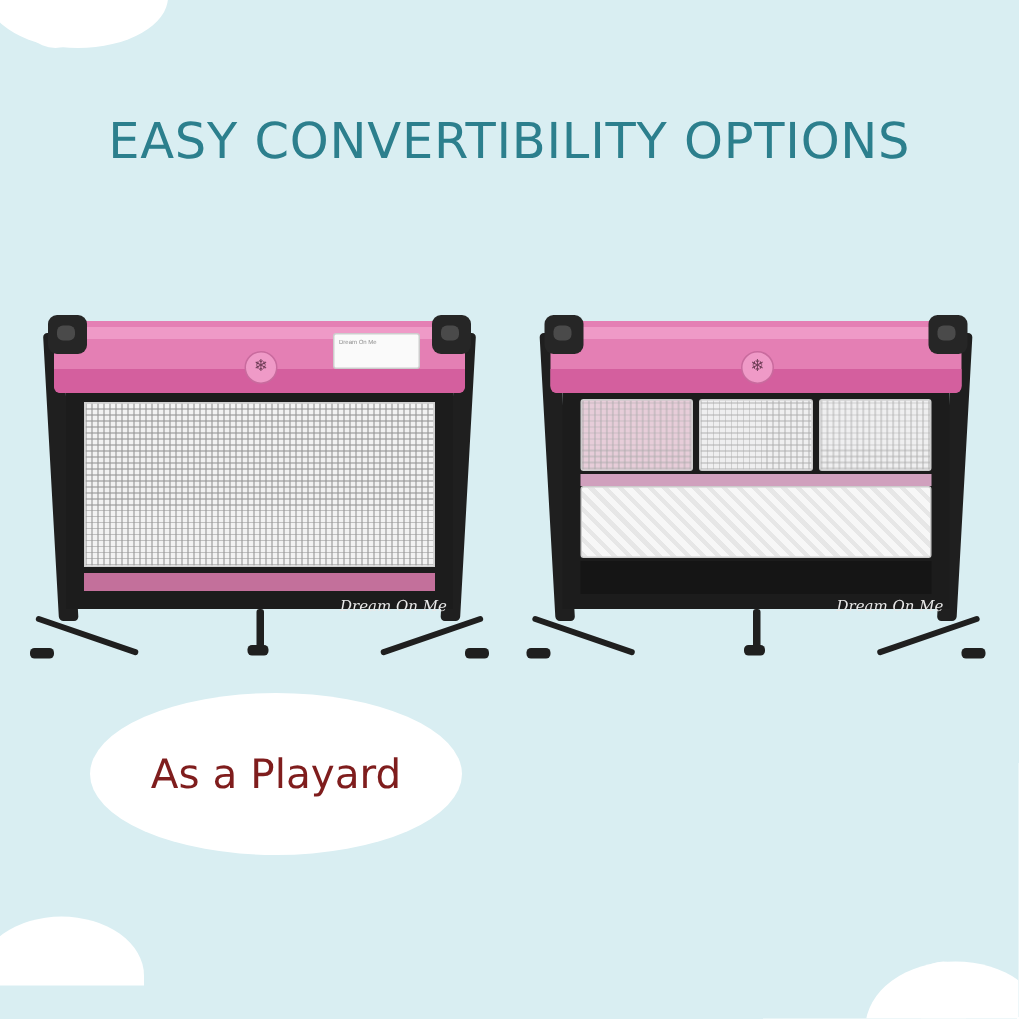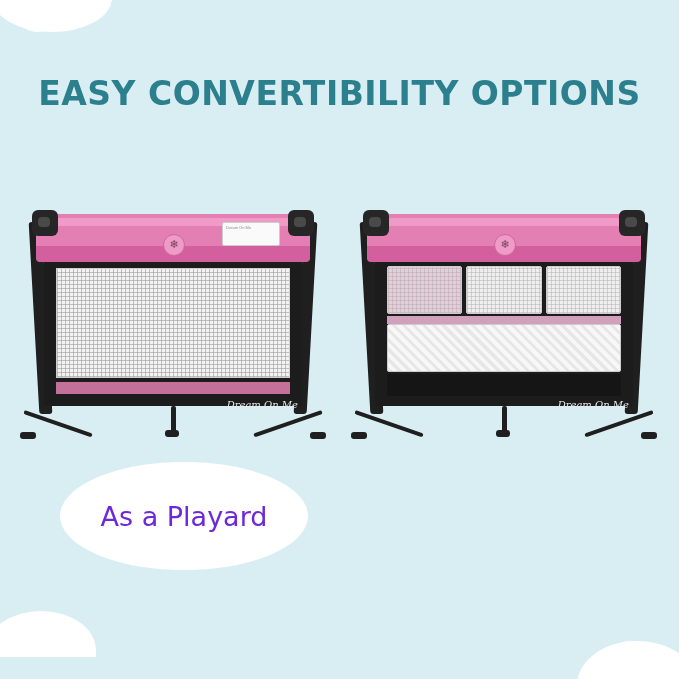--- a/index.html
+++ b/index.html
@@ -76,21 +76,21 @@
 
   
   .headline {
     position: absolute;
     top: 74px;
     left: 0;
     width: 679px;
     text-align: center;
     color: #2c7f8d;
     font-size: 33px;
-    font-weight: bold;
+    font-weight: normal;
     letter-spacing: 0.5px;
     font-family: "DejaVu Sans", sans-serif;
   }
 
   
   .panel {
     position: absolute;
     top: 196px;
     width: 318px;
     height: 250px;
@@ -321,21 +321,21 @@
     background: #ffffff;
     border-radius: 50%;
     display: flex;
     align-items: center;
     justify-content: center;
     top: 462px;
   }
   .bubble-left  { left: 60px; }
   .bubble-right { left: 374px; }
   .bubble span {
-    color: #6d28d9;
+    color: #7f1d1d;
     font-size: 27px;
     font-family: "DejaVu Sans", sans-serif;
   }
 </style>
 </head>
 <body>
 
 <div class="stage">
 
   <div class="cloud cloud-tl"></div>

